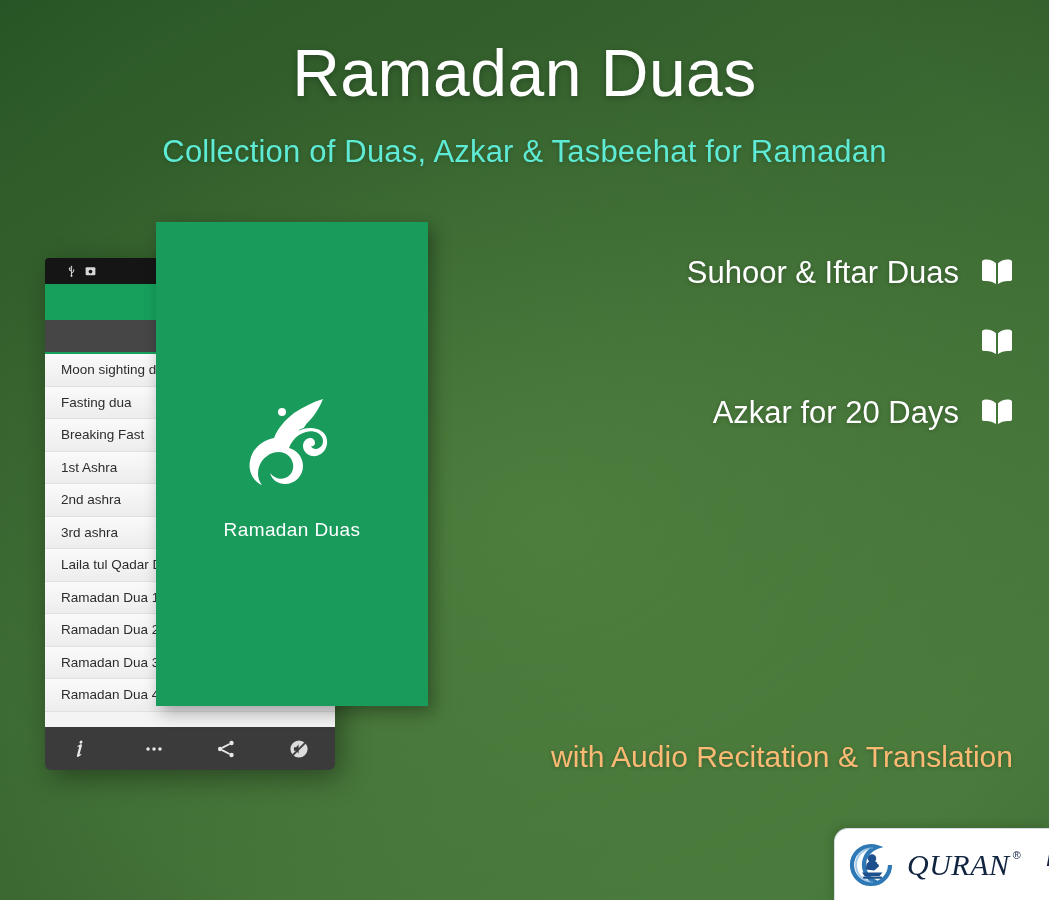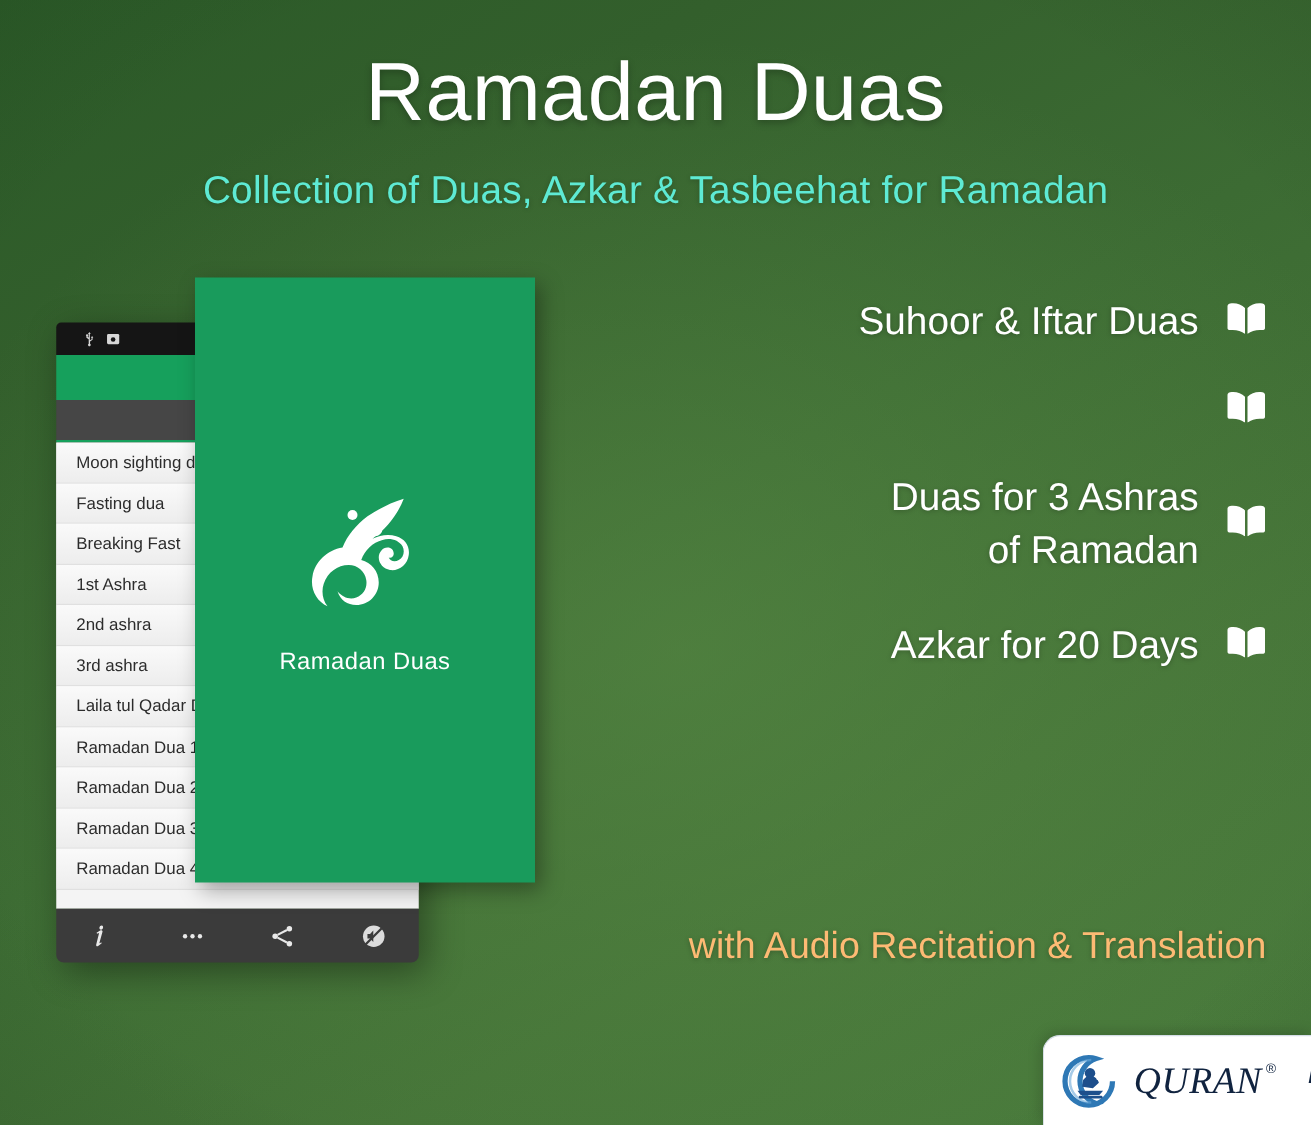--- a/index.html
+++ b/index.html
@@ -36,21 +36,21 @@
   }
   #app-subtitle {
     margin-top:28px;
     font-size:31px; font-weight:400; color:#5eead4;
     letter-spacing:0.2px;
     text-shadow:0 1px 4px rgba(0,0,0,0.22);
   }
 
   
   #features {
-    position:absolute; right:36px; top:236px; width:440px;
+    position:absolute; right:36px; top:252px; width:440px;
   }
   .feature-row {
     display:flex; align-items:center; justify-content:flex-end;
     gap:22px; margin-bottom:34px;
   }
   .feature-label {
     font-size:31px; color:#ffffff; text-align:right;
     line-height:1.35; text-shadow:0 1px 4px rgba(0,0,0,0.25);
   }
   .book-icon { width:32px; height:26px; flex:0 0 32px; }
@@ -241,27 +241,20 @@
 
 <div id="features">
     <div class="feature-row">
       <div class="feature-label">Suhoor &amp; Iftar Duas</div>
       <span><svg class="book-icon" viewBox="0 0 32 26" fill="#ffffff">
           <path d="M15 5.3C12.4 2.6 8.4 1.3 4.4 1.6 2.4 1.7 1 2.6 1 3.7v17.8c0 1 1.2 1.6 2.8 1.5 4-.3 8.3.7 11.2 3.1z"></path>
           <path d="M17 5.3c2.6-2.7 6.6-4 10.6-3.7 2 .1 3.4 1 3.4 2.1v17.8c0 1-1.2 1.6-2.8 1.5-4-.3-8.3.7-11.2 3.1z"></path>
         </svg></span>
     </div>
     <div class="feature-row">
-      <span><svg class="book-icon" viewBox="0 0 32 26" fill="#ffffff">
-          <path d="M15 5.3C12.4 2.6 8.4 1.3 4.4 1.6 2.4 1.7 1 2.6 1 3.7v17.8c0 1 1.2 1.6 2.8 1.5 4-.3 8.3.7 11.2 3.1z"></path>
-          <path d="M17 5.3c2.6-2.7 6.6-4 10.6-3.7 2 .1 3.4 1 3.4 2.1v17.8c0 1-1.2 1.6-2.8 1.5-4-.3-8.3.7-11.2 3.1z"></path>
-        </svg></span>
-    </div>
-    <div class="feature-row">
-      <div class="feature-label">Duas for 3 Ashras<br>of Ramadan</div>
       <span><svg class="book-icon" viewBox="0 0 32 26" fill="#ffffff">
           <path d="M15 5.3C12.4 2.6 8.4 1.3 4.4 1.6 2.4 1.7 1 2.6 1 3.7v17.8c0 1 1.2 1.6 2.8 1.5 4-.3 8.3.7 11.2 3.1z"></path>
           <path d="M17 5.3c2.6-2.7 6.6-4 10.6-3.7 2 .1 3.4 1 3.4 2.1v17.8c0 1-1.2 1.6-2.8 1.5-4-.3-8.3.7-11.2 3.1z"></path>
         </svg></span>
     </div>
     <div class="feature-row">
       <div class="feature-label">Azkar for 20 Days</div>
       <span><svg class="book-icon" viewBox="0 0 32 26" fill="#ffffff">
           <path d="M15 5.3C12.4 2.6 8.4 1.3 4.4 1.6 2.4 1.7 1 2.6 1 3.7v17.8c0 1 1.2 1.6 2.8 1.5 4-.3 8.3.7 11.2 3.1z"></path>
           <path d="M17 5.3c2.6-2.7 6.6-4 10.6-3.7 2 .1 3.4 1 3.4 2.1v17.8c0 1-1.2 1.6-2.8 1.5-4-.3-8.3.7-11.2 3.1z"></path>

